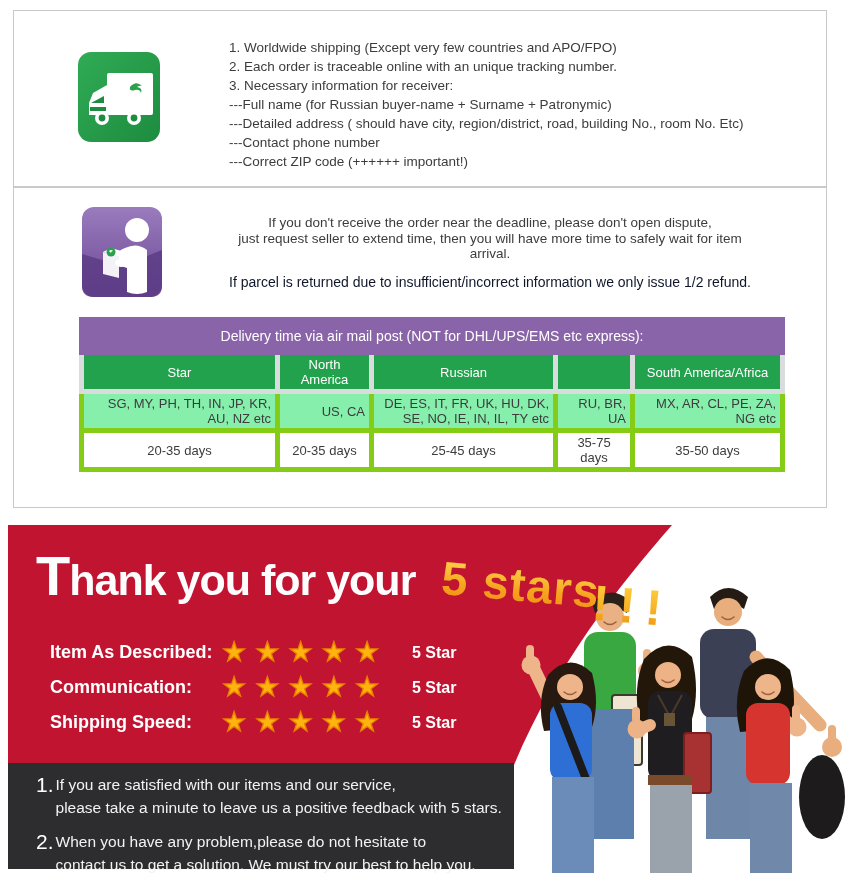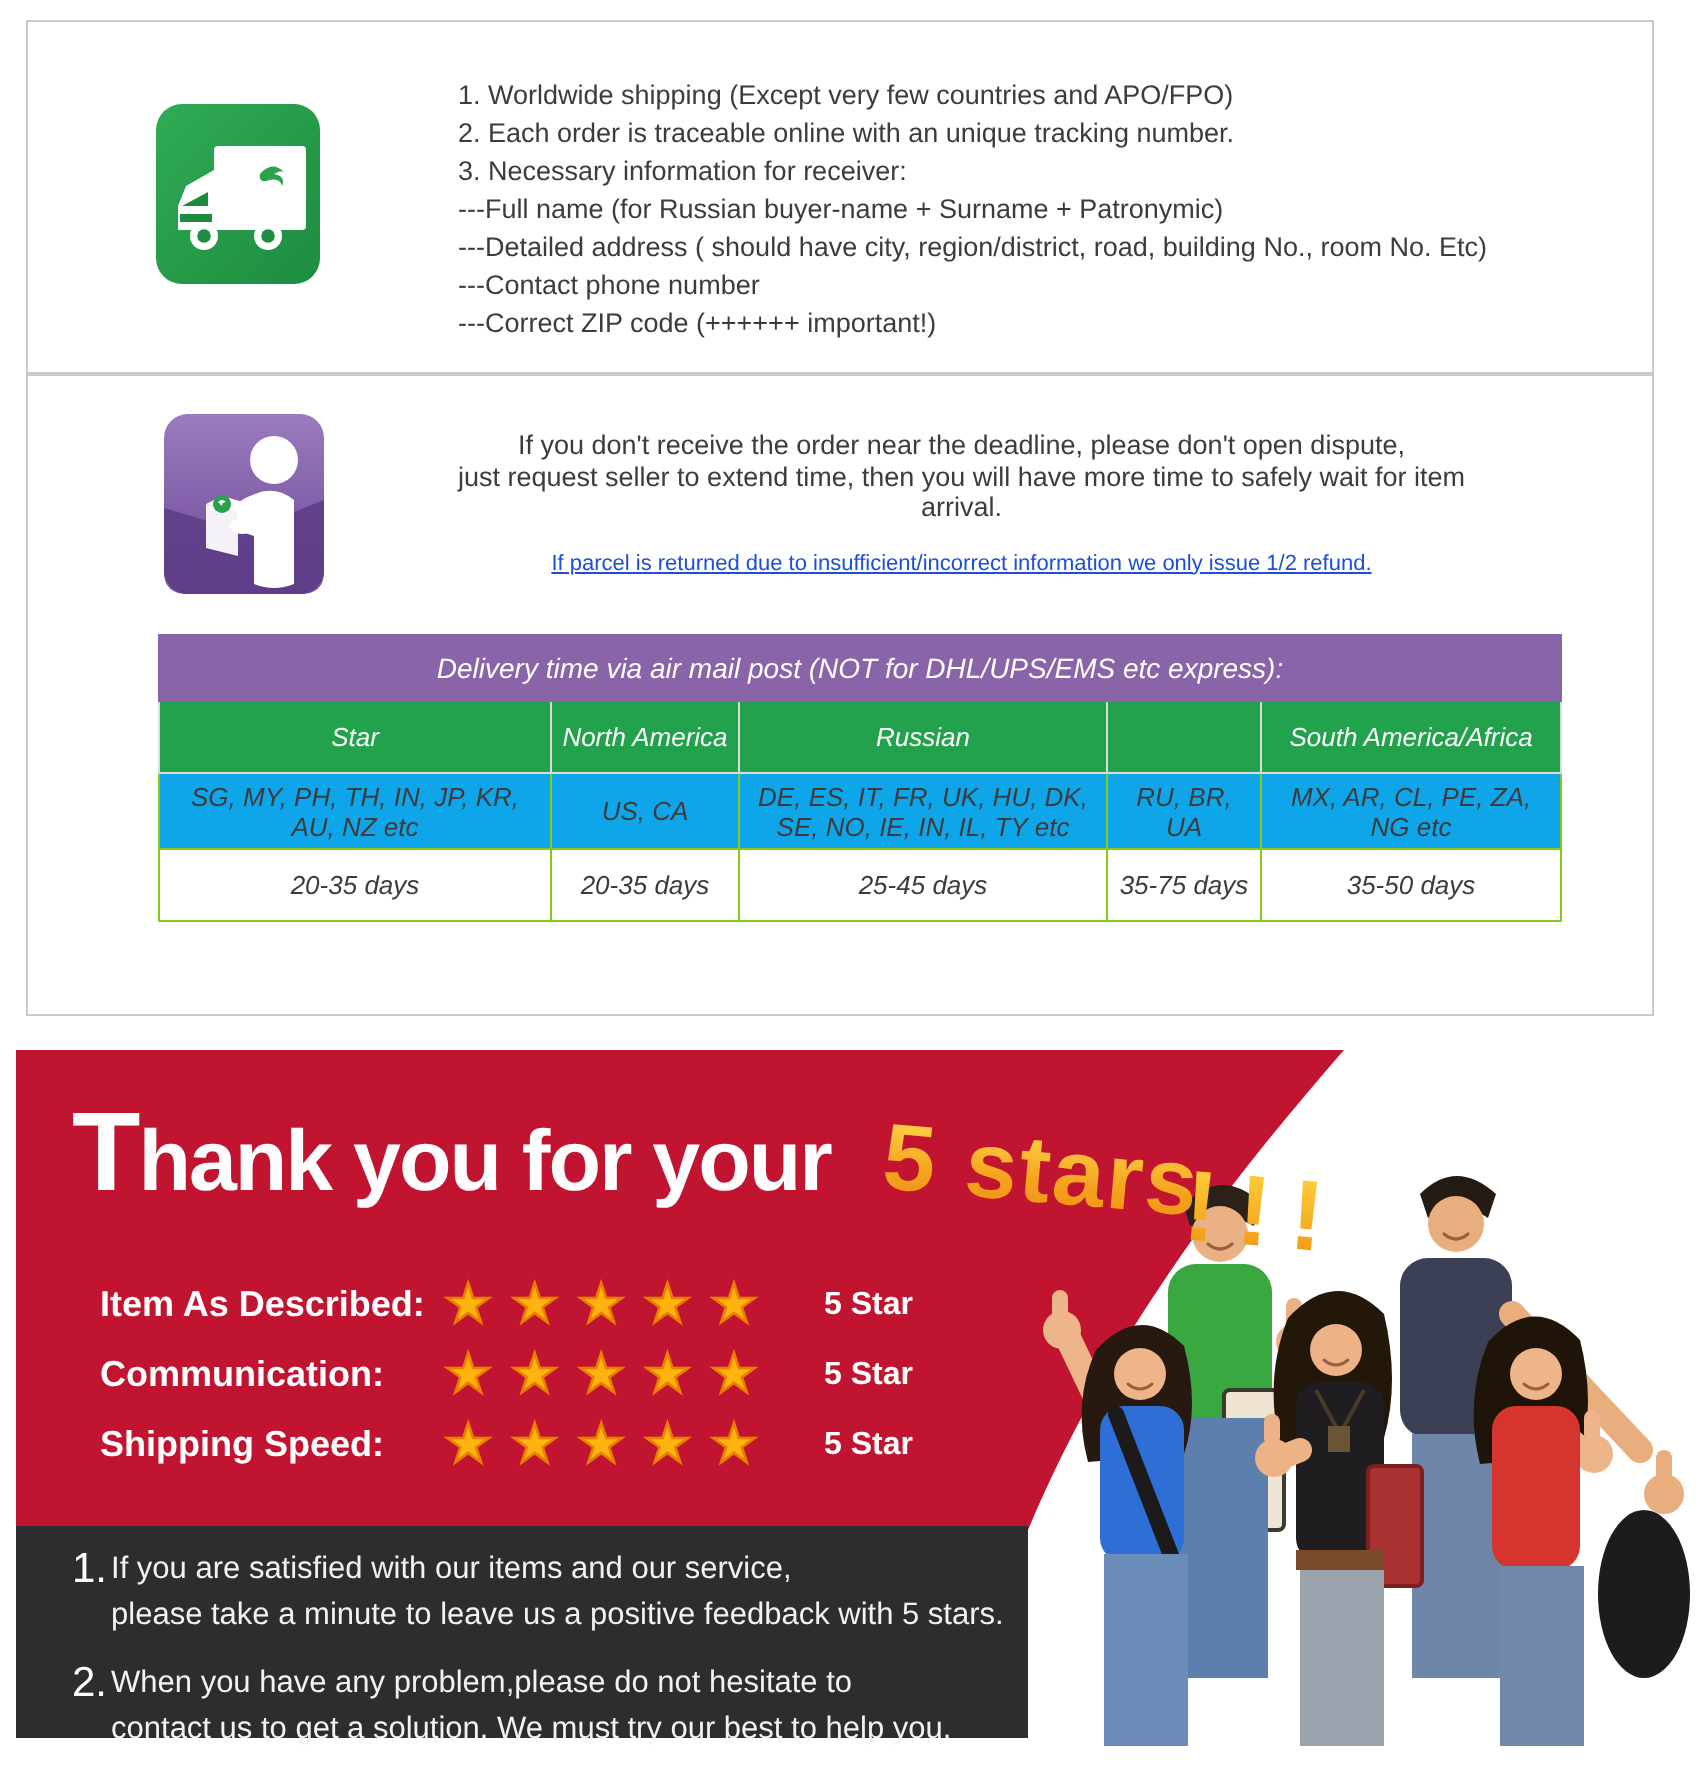--- a/index.html
+++ b/index.html
@@ -10,28 +10,28 @@
   
   .card { position:absolute; left:13px; width:814px; background:#fff; border:1px solid #c9c9c9; }
   .card1 { top:10px; height:177px; }
   .card2 { top:187px; height:321px; }
 
   .truck-icon-box { position:absolute; left:63px; top:40px; width:84px; height:92px; }
   .person-icon-box { position:absolute; left:67px; top:18px; width:82px; height:92px; }
 
   .shipping-lines { position:absolute; left:215px; top:27px; font-size:13.5px; line-height:19px; color:#3c3c3c; }
   .dispute-lines { position:absolute; left:215px; top:27px; font-size:13.5px; line-height:15.5px; color:#3c3c3c;text-align:center; }
-  .dispute-warning { margin-top:13px; color:#1d4ed8; font-size:11px;text-decoration:underline; }
+  .dispute-warning { margin-top:13px; color:#0f172a; font-size:14px; }
 
   
   .dtable { position:absolute; left:65px; top:129px; width:701px; border-collapse:collapse; table-layout:fixed; }
-  .dtable td { border:1px solid #84cc16; text-align:center; vertical-align:middle; font-size:13px; color:#3c3c3c; padding:2px 4px;font-style:italic; }
+  .dtable td { border:5px solid #84cc16; text-align:center; vertical-align:middle; font-size:13px; color:#3c3c3c; padding:2px 4px; }
   .dtable .t-title td { background:#8a64a8; color:#fff; font-size:14px; height:33px; border-color:#8a64a8; }
   .dtable .t-regions td { background:#23a24d; color:#fff; height:36px; border-color:#d8dcdd; }
-  .dtable .t-countries td { height:38px; background:#0ea5e9; }
+  .dtable .t-countries td { height:38px; background:#86efac;text-align:right; }
   .dtable .t-days td { height:36px; background:#fff; }
 
   
   .promo { position:absolute; left:0; top:525px; width:850px; height:358px; background:#fff; }
   .promo-red-shape { position:absolute; left:0; top:0; width:850px; height:358px; }
   .promo-title { position:absolute; left:36px; top:18px; white-space:nowrap; }
   .title-white { display:inline-block; color:#fdfdfd; font-size:43px; font-weight:bold; letter-spacing:-1px; }
   .title-white::first-letter { font-size:56px; }
   .title-gold { display:inline-block; margin-left:22px; font-size:47px; font-weight:bold; transform:rotate(5deg) translateY(6px);
     background:linear-gradient(180deg,#ffd94f 10%,#f6a41f 60%,#ef8a12 100%);

